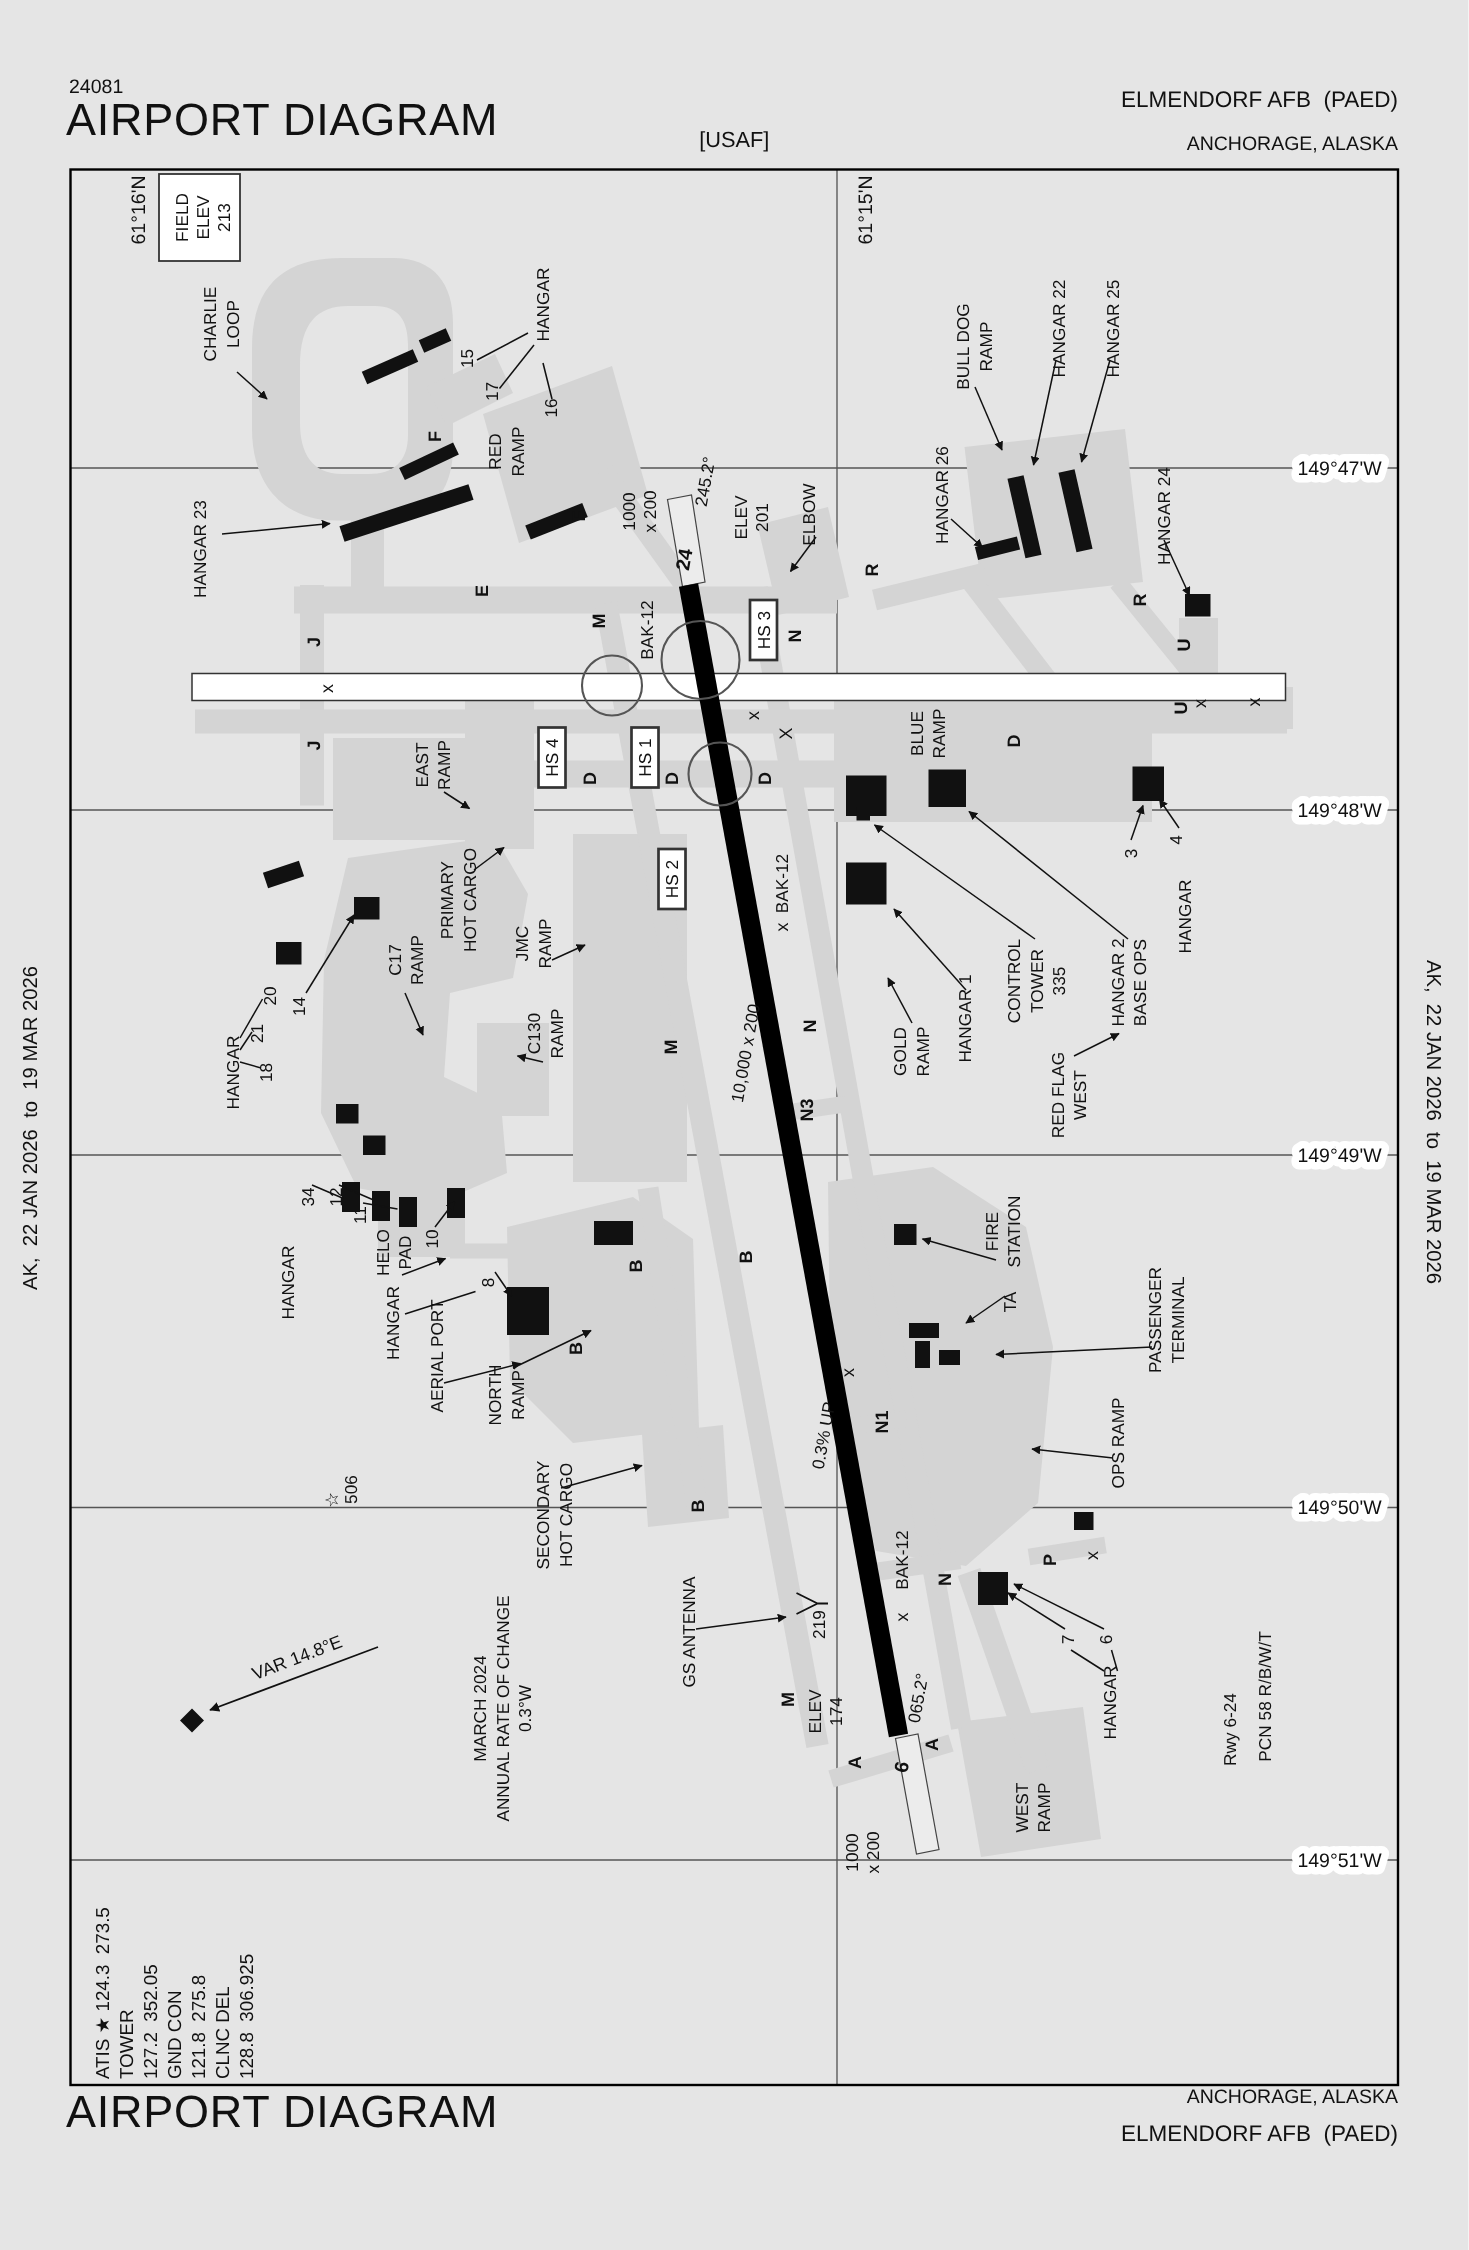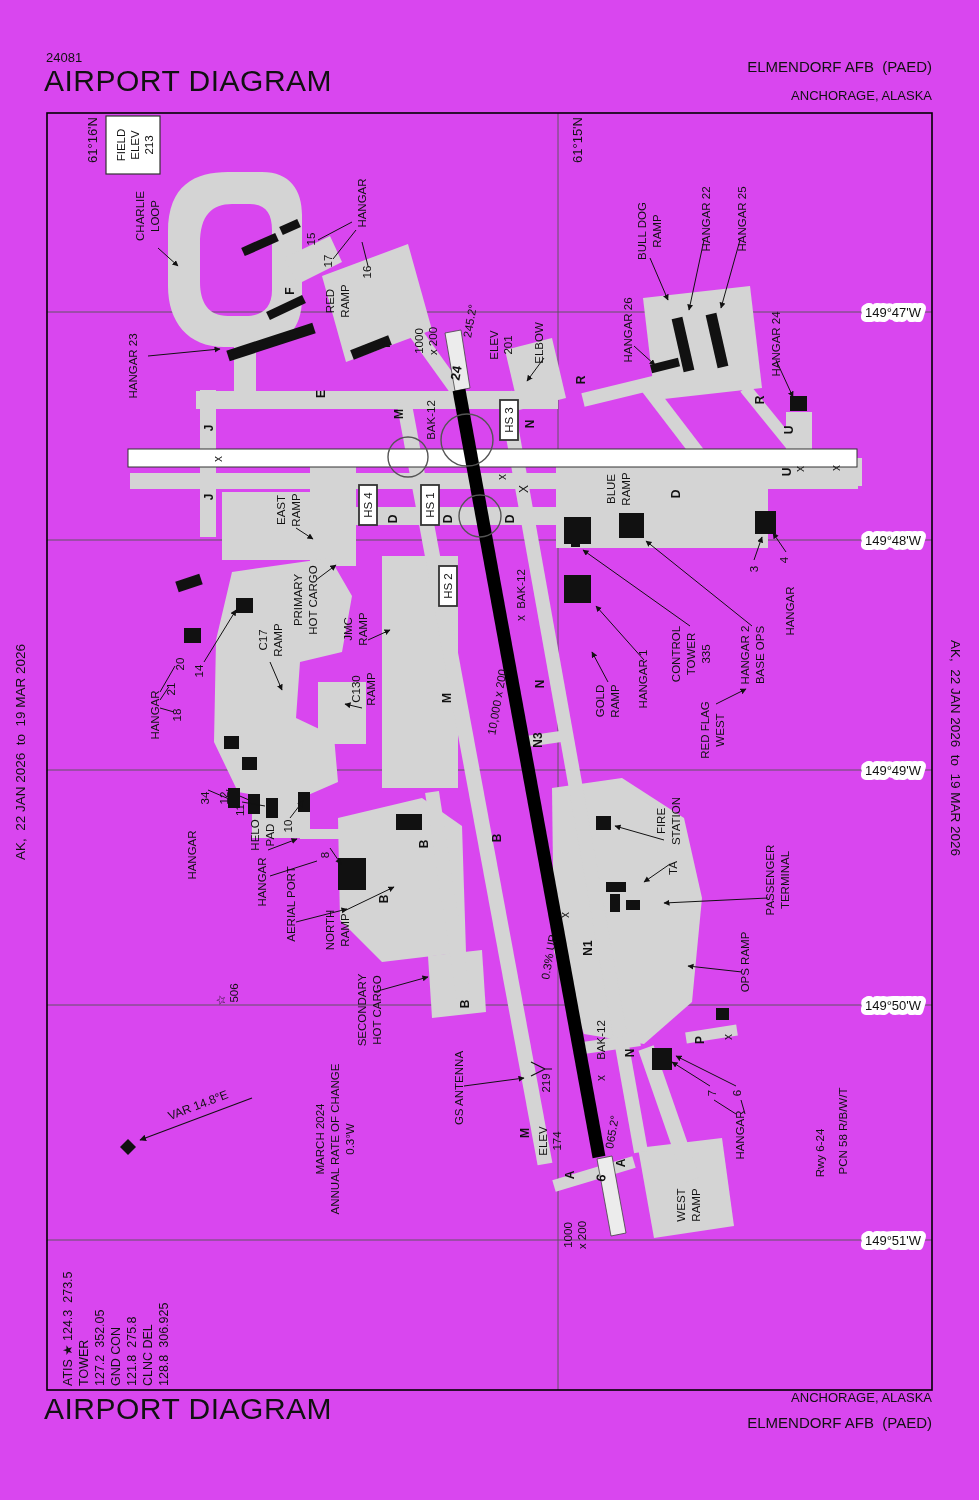--- a/index.html
+++ b/index.html
@@ -1,18 +1,18 @@
 <!DOCTYPE html>
 <html><head>
 <meta charset="utf-8">
 <style>
   *{margin:0;padding:0;box-sizing:border-box}
   html,body{width:979px;height:1500px;background:#fff;color:#111;
     font-family:"Liberation Sans","DejaVu Sans",sans-serif}
-  .page{position:relative;width:979px;height:1500px;overflow:hidden;background:#d946ef}
+  .page{position:relative;width:979px;height:1500px;overflow:hidden;background:#e5e5e5}
   .abs{position:absolute;white-space:pre}
   .hdr-num{left:46px;top:50px;font-size:13px}
   .hdr-title{left:44px;top:64px;font-size:30px;letter-spacing:.5px}
   .hdr-org{left:0;top:86px;width:979px;text-align:center;font-size:14.5px}
   .hdr-airport{right:47px;top:58px;font-size:15px;text-align:right}
   .hdr-city{right:47px;top:88px;font-size:13px;text-align:right}
   .ftr-title{left:44px;top:1392px;font-size:30px;letter-spacing:.5px}
   .ftr-city{right:47px;top:1390px;font-size:13px;text-align:right}
   .ftr-airport{right:47px;top:1414px;font-size:15px;text-align:right}
   svg{position:absolute;left:0;top:0}
@@ -33,20 +33,21 @@
   .var{stroke:#111;stroke-width:1.1;fill:none}
   .halo{paint-order:stroke;stroke:#fff;stroke-width:10;stroke-linejoin:round}
 </style>
 </head>
 <body>
 
 <div class="page">
 
   <div class="abs hdr-num">24081</div>
   <div class="abs hdr-title">AIRPORT DIAGRAM</div>
+  <div class="abs hdr-org">[USAF]</div>
   <div class="abs hdr-airport">ELMENDORF AFB  (PAED)</div>
   <div class="abs hdr-city">ANCHORAGE, ALASKA</div>
 
   <svg id="diagram-svg" width="979" height="1500" viewBox="0 0 979 1500">
 
     <defs>
       <marker id="ah" markerWidth="7" markerHeight="7" refX="5.5" refY="3" orient="auto">
         <path d="M0,0L6,3L0,6Z" fill="#111"></path>
       </marker>
     </defs>

